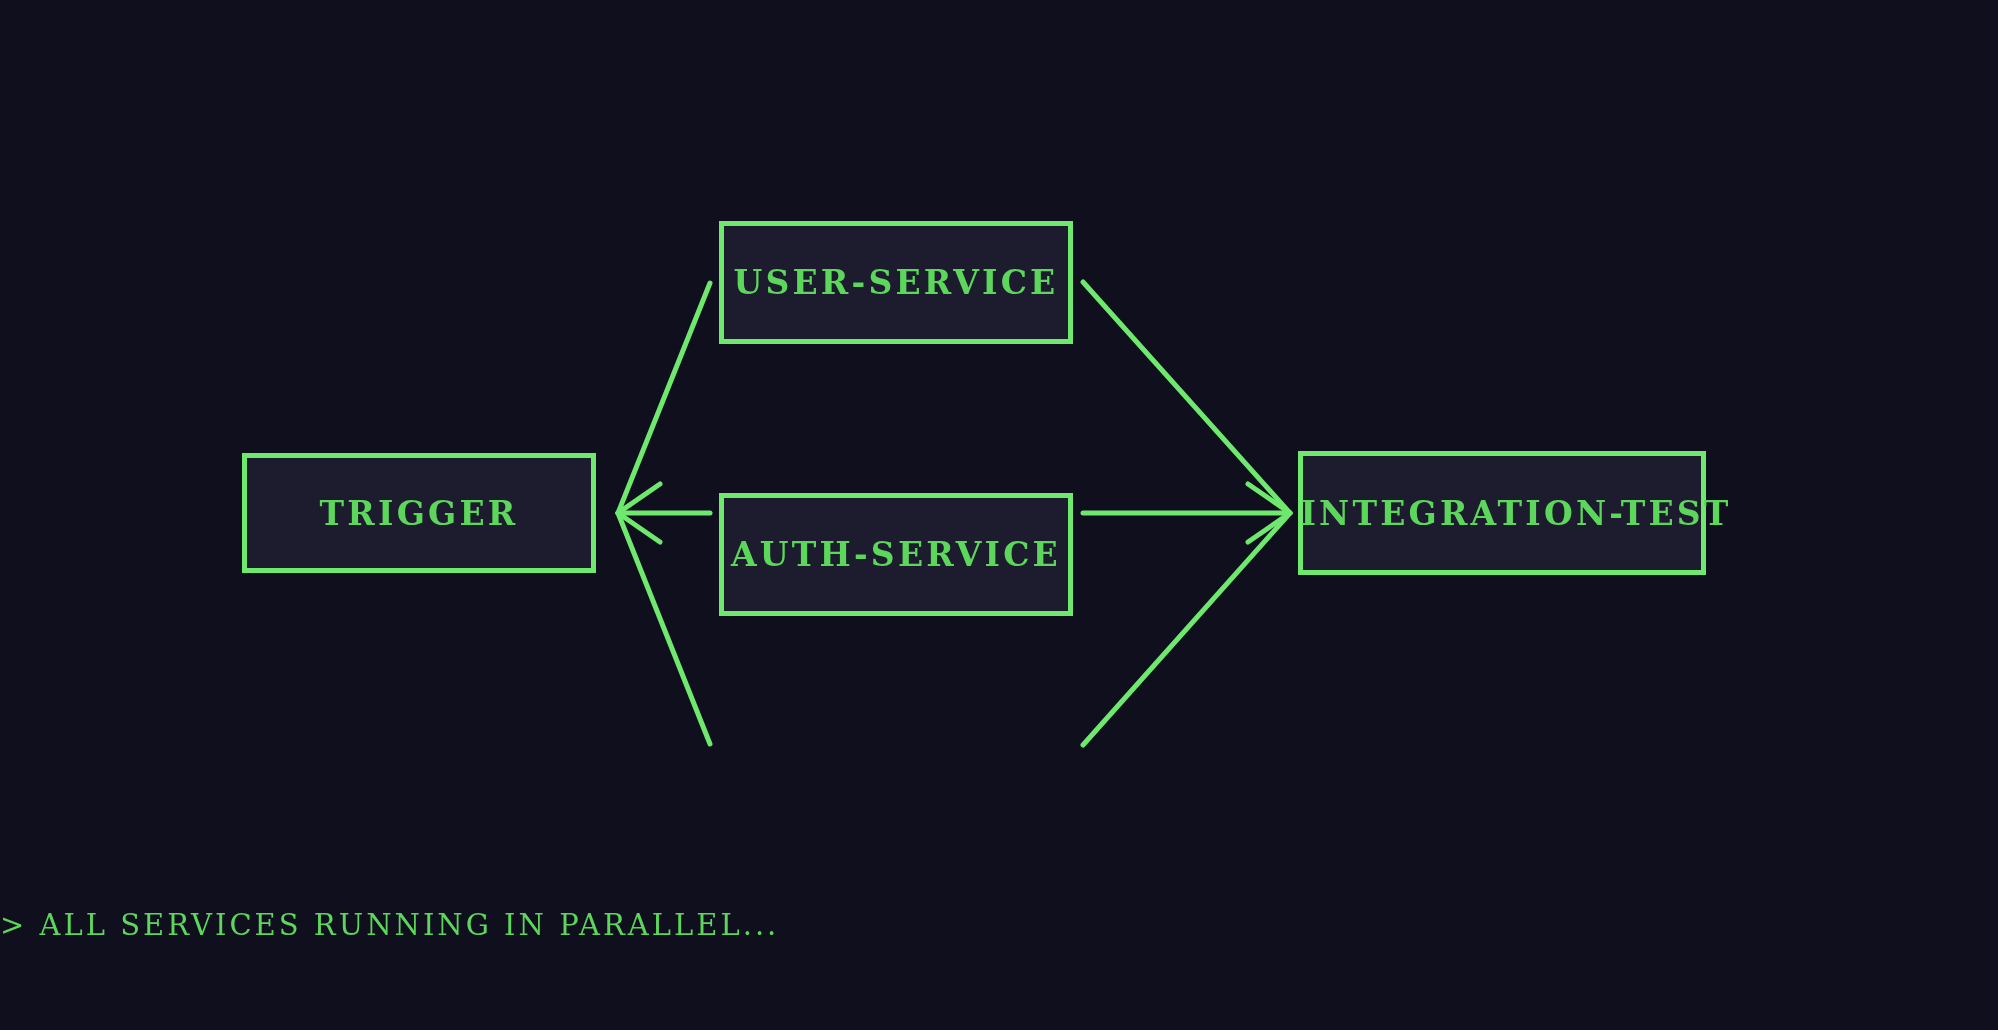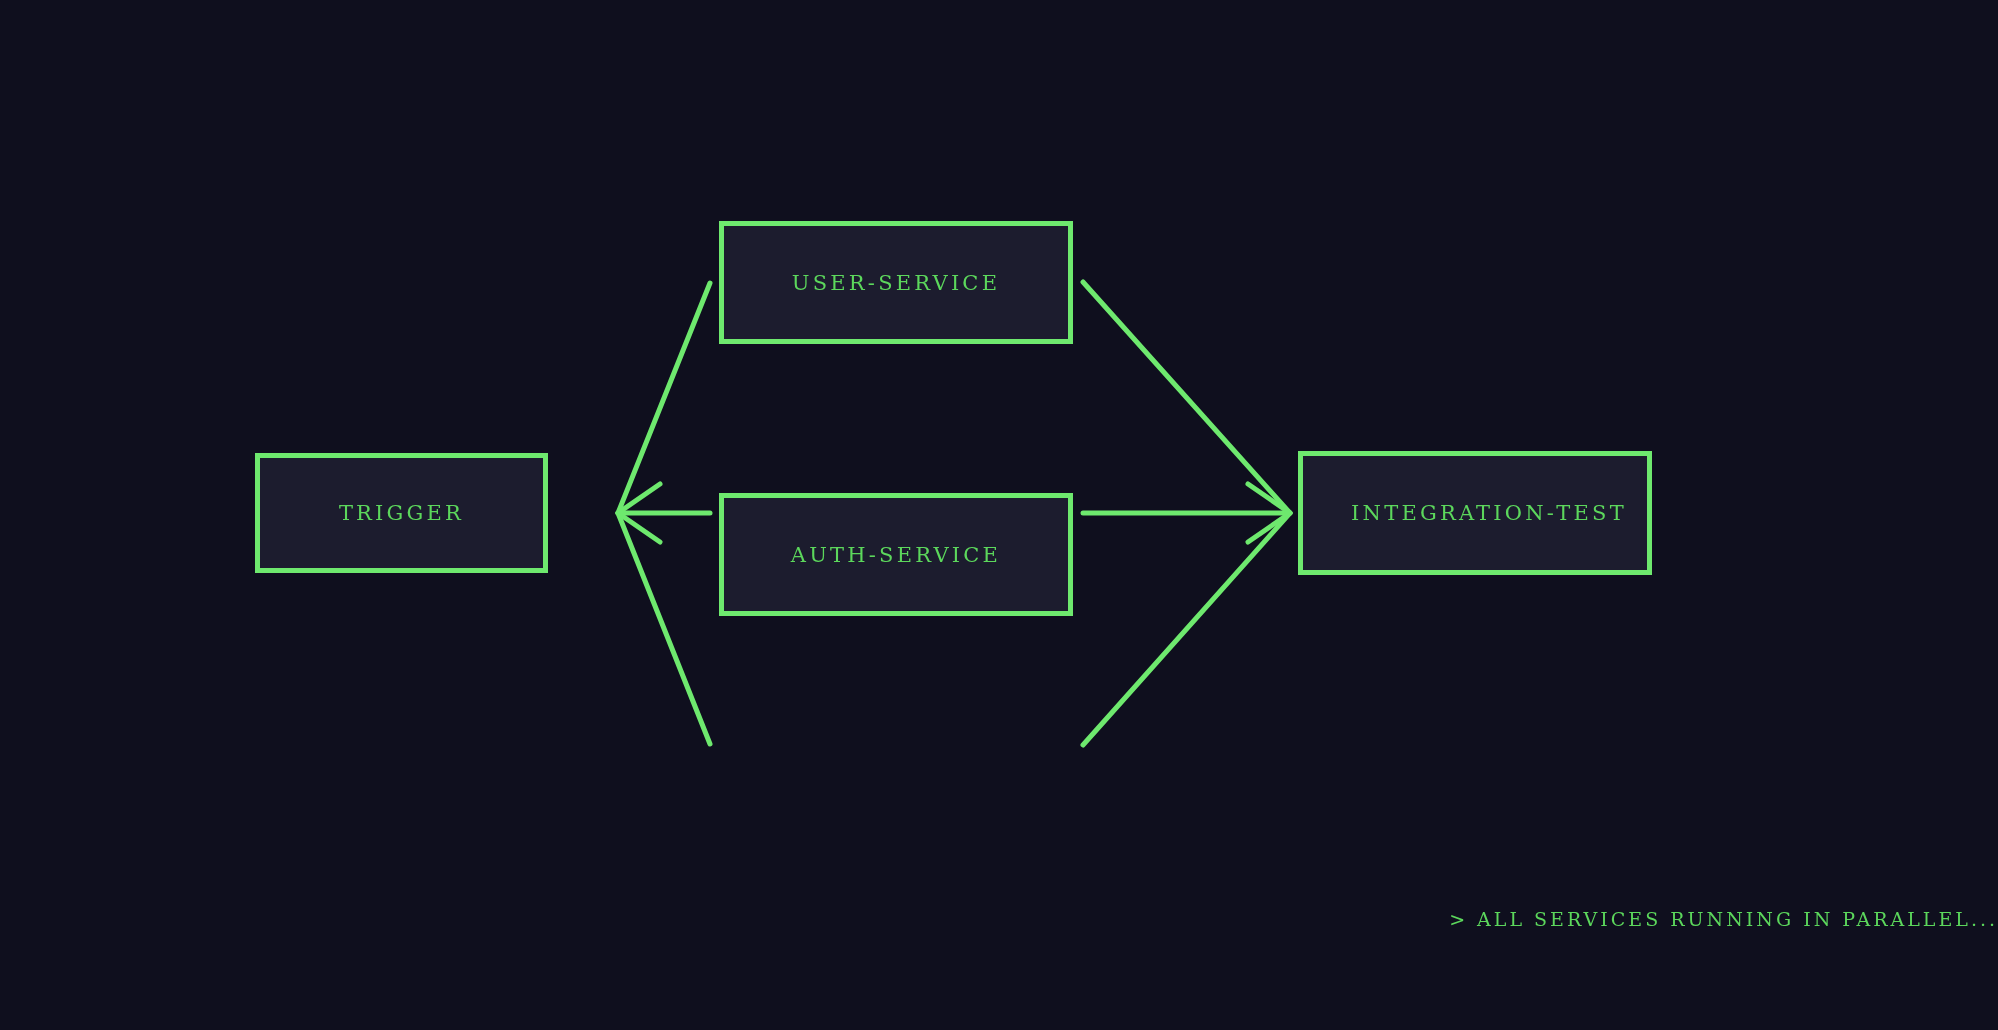--- a/index.html
+++ b/index.html
@@ -30,34 +30,34 @@
     position: absolute;
     box-sizing: border-box;
     background: #1c1c2e;
     border: 5px solid #6ee96e;
     display: flex;
     align-items: center;
     justify-content: center;
   }
   .node-label {
     font-family: "DejaVu Serif", "Liberation Serif", serif;
-    font-size: 21px;
+    font-size: 33px;
     letter-spacing: 3.2px;
     color: #5cd75c;
     white-space: nowrap;
-    font-weight: 400;
+    font-weight: 700;
   }
   #status-line {
     position: absolute;
     left: 0;
     top: 908px;
     width: 1998px;
-    text-align: right;
+    text-align: left;
     font-family: "DejaVu Serif", "Liberation Serif", serif;
-    font-size: 19px;
+    font-size: 29px;
     letter-spacing: 3.0px;
     color: #5cd75c;
     white-space: nowrap;
   }
 </style>
 </head>
 <body>
 
 <div id="stage">
 
@@ -89,32 +89,32 @@
 
     <g>
       <line x1="1083" y1="745" x2="1290" y2="513" stroke="#6ee96e" stroke-width="5" stroke-linecap="round"></line>
     </g>
 
     <g>
       <polyline points="1248,484 1290,513 1248,542" fill="none" stroke="#6ee96e" stroke-width="5" stroke-linecap="round" stroke-linejoin="round"></polyline>
     </g>
   </svg>
 
-  <div class="node" style="left:255px; top:453px; width:293px; height:120px;">
+  <div class="node" style="left:242px; top:453px; width:354px; height:120px;">
     <span class="node-label">TRIGGER</span>
   </div>
 
   <div class="node" style="left:719px; top:221px; width:354px; height:123px;">
     <span class="node-label">USER-SERVICE</span>
   </div>
 
   <div class="node" style="left:719px; top:452px; width:354px; height:123px;margin-top:41px;">
     <span class="node-label">AUTH-SERVICE</span>
   </div>
 
 
-  <div class="node" style="left:1298px; top:451px; width:354px; height:124px;padding-left:28px;">
+  <div class="node" style="left:1298px; top:451px; width:408px; height:124px;padding-left:28px;">
     <span class="node-label">INTEGRATION-TEST</span>
   </div>
 
   <div id="status-line">&gt; ALL SERVICES RUNNING IN PARALLEL...</div>
 
 </div>
 
 </body></html>

